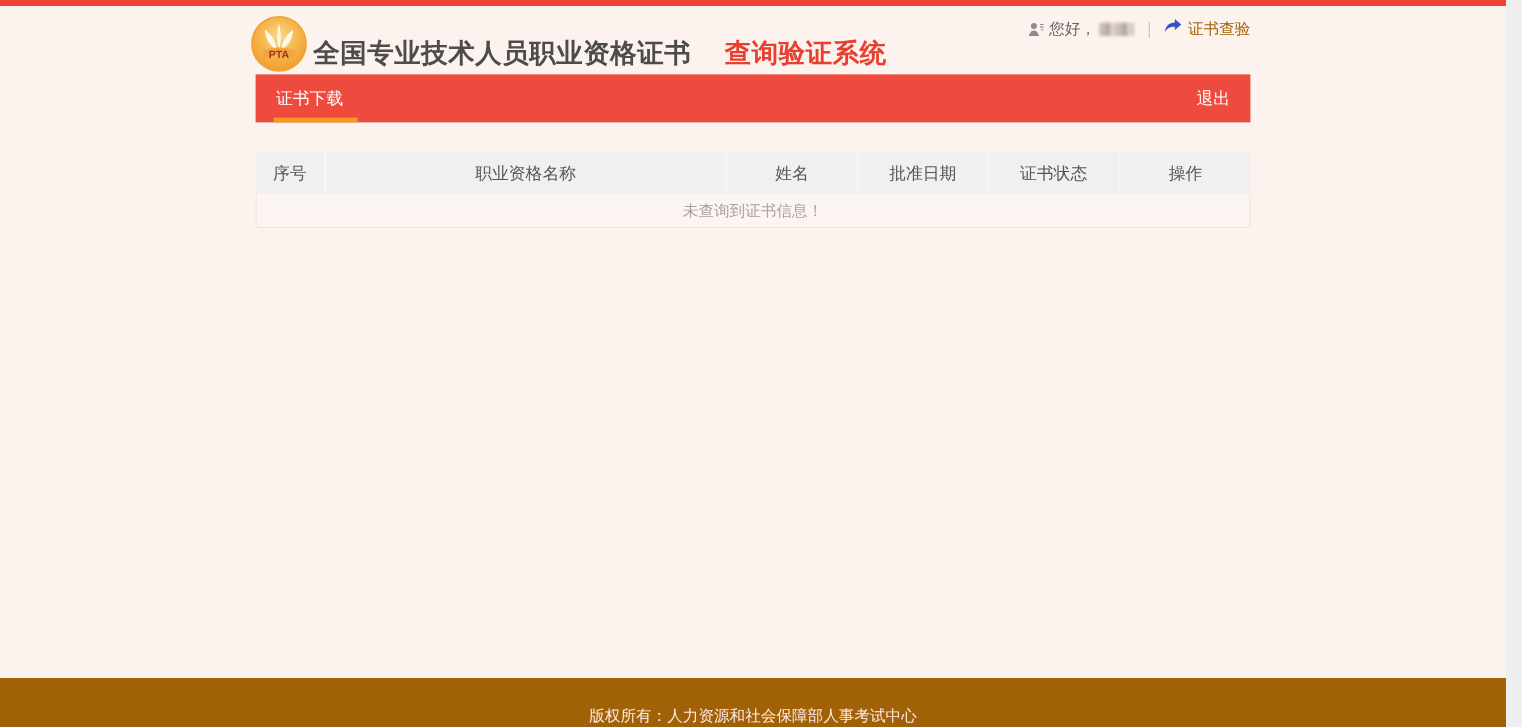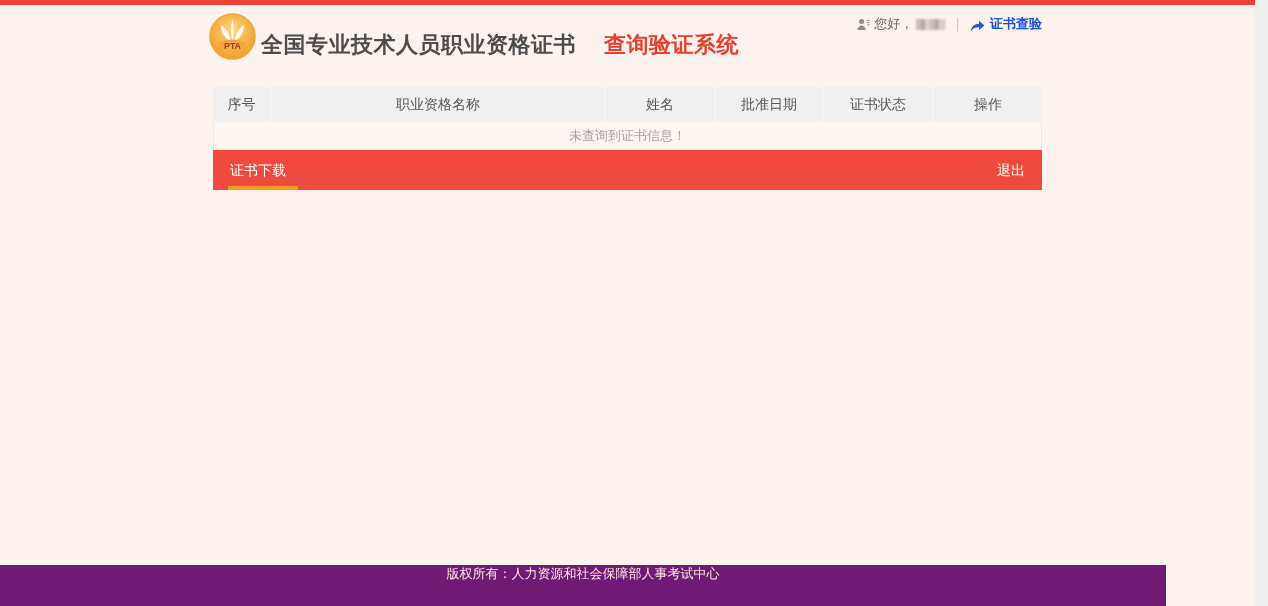--- a/index.html
+++ b/index.html
@@ -30,21 +30,21 @@
     display:flex; align-items:center;
     font-size:13px; color:#666; white-space:nowrap;
   }
   .user-bar .icon-person { margin-right:4px; display:inline-flex; }
   .redacted {
     display:inline-block; width:29px; height:11px; margin:0 3px;
     background:repeating-linear-gradient(90deg,#cbbcb6 0 5px,#b5aaa8 5px 9px,#dcceca 9px 14px);
     filter:blur(1.2px); border-radius:1px; vertical-align:middle;
   }
   .user-divider { color:#bbb; margin:0 6px 0 3px; }
-  .verify-link { color:#1d4ed8; text-decoration:none; display:inline-flex; align-items:flex-end; cursor:pointer;font-weight:bold; }
+  .verify-link { color:#a16207; text-decoration:none; display:inline-flex; align-items:flex-start; cursor:pointer; }
   .verify-link .icon-share { margin-right:5px; display:inline-flex; }
 
   
   .navbar {
     height:40px; background:#ee4a3e; position:relative;
     display:flex; align-items:stretch; justify-content:space-between;
   }
   .nav-tab {
     position:relative; color:#fff; font-size:14px;
     padding:0 17px; line-height:40px; cursor:pointer;
@@ -73,22 +73,22 @@
   .col-5 { width:110px; }
   .empty-row {
     height:28px; background:#fdf5f1;
     border:1px solid #efe6e1; border-top:none;
     display:flex; align-items:center; justify-content:center;
     font-size:13px; color:#a9a2a0;
   }
 
   
   .footer {
-    position:absolute; left:0; bottom:0; width:1166px; height:41px;
-    background:#701a75; display:flex; align-items:flex-start; justify-content:center;
+    position:absolute; left:0; bottom:0; width:1255px; height:41px;
+    background:#a16207; display:flex; align-items:flex-end; justify-content:center;
     font-size:13px; color:#ffe9e3;
   }
 </style>
 </head>
 <body>
 
 <div class="viewport">
   <div class="content">
 
     <div class="topbar"></div>
@@ -131,43 +131,43 @@
           <span class="icon-share">
             <svg width="15" height="13" viewBox="0 0 15 13">
               <path d="M9 0.8 L14.4 5.4 L9 10 V7.3 C4.8 7.3 2.4 8.8 0.8 11.6 C1.1 6.6 4.5 3.8 9 3.7 Z" fill="#2f56c8"></path>
             </svg>
           </span>
           <span>证书查验</span>
         </a>
       </div>
     </div>
 
+    <div class="container navbar">
+      <div class="nav-tab">
+        <span>证书下载</span>
+        <span class="nav-underline"></span>
+      </div>
+      <div class="logout-btn">
+        <span>退出</span>
+      </div>
+    </div>
+
     <div class="container cert-table">
       <div class="thead">
         <div class="th col-0">序号</div>
         <div class="th col-1">职业资格名称</div>
         <div class="th col-2">姓名</div>
         <div class="th col-3">批准日期</div>
         <div class="th col-4">证书状态</div>
         <div class="th col-5">操作</div>
       </div>
       <div class="empty-row">
         <span>未查询到证书信息！</span>
       </div>
     </div>
 
-    <div class="container navbar">
-      <div class="nav-tab">
-        <span>证书下载</span>
-        <span class="nav-underline"></span>
-      </div>
-      <div class="logout-btn">
-        <span>退出</span>
-      </div>
-    </div>
-
     <div class="footer">
       <span>版权所有：人力资源和社会保障部人事考试中心</span>
     </div>
   </div>
 
   <div class="scroll-track"></div>
 </div>
 
 </body></html>

